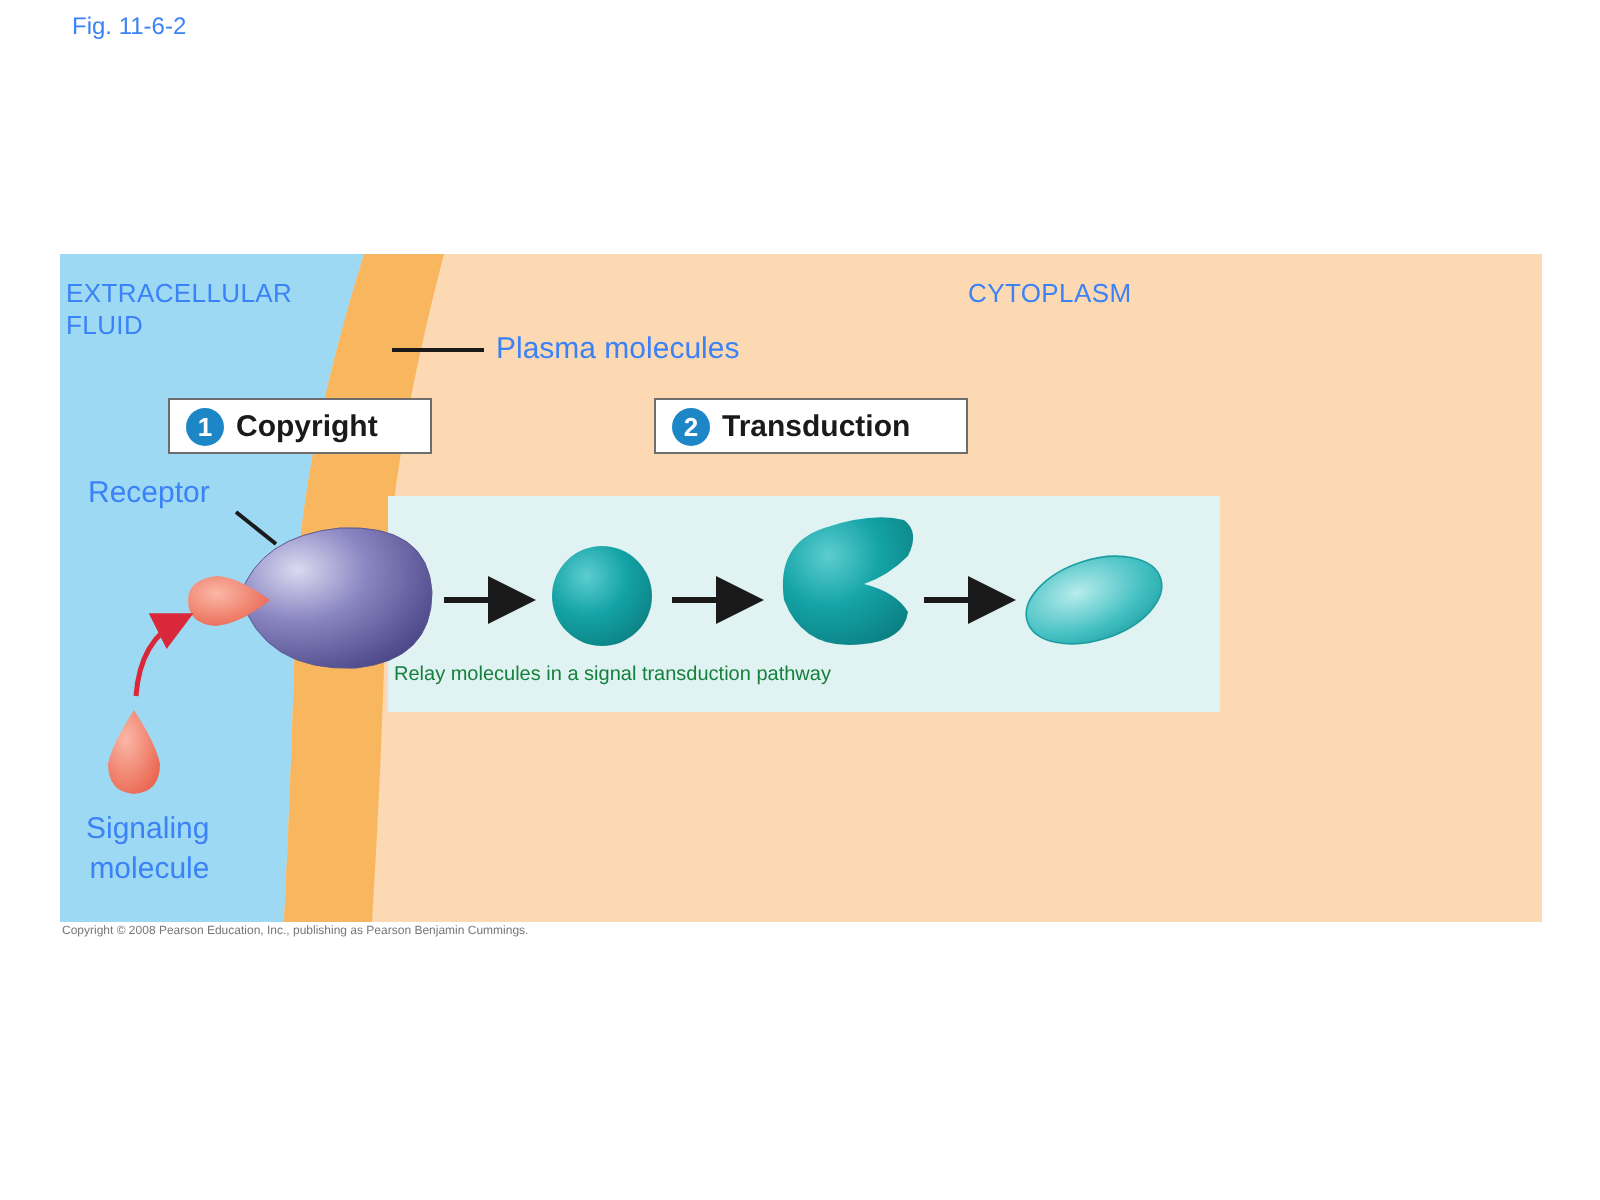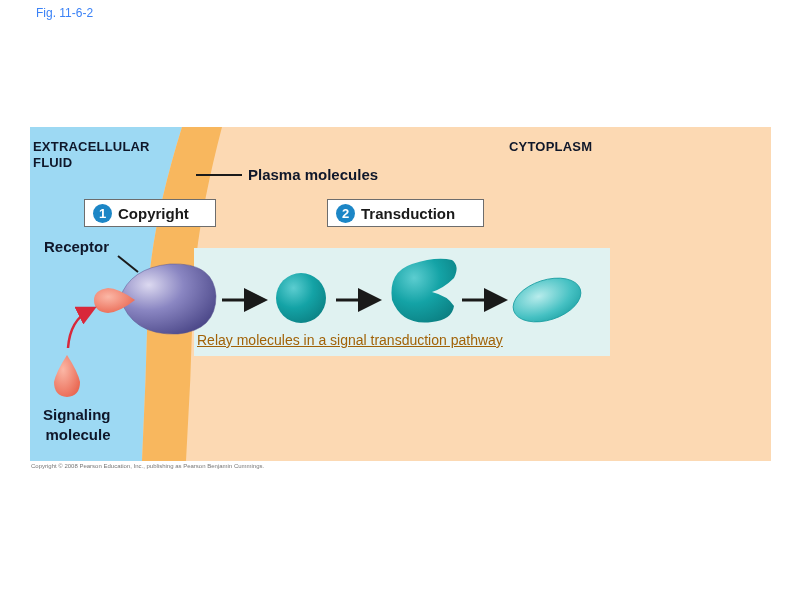--- a/index.html
+++ b/index.html
@@ -1,31 +1,31 @@
 <!DOCTYPE html>
 <html><head>
 <meta charset="utf-8">
 <style>
   html, body { margin:0; padding:0; background:#ffffff; }
   body { width:800px; height:600px; position:relative; overflow:hidden;
          font-family:"Liberation Sans", sans-serif; }
   .fig-label { position:absolute; left:36px; top:6px; font-size:12px; color:#3b82f6; }
   .frame { position:absolute; left:0; top:0; width:800px; height:600px; }
-  .txt { position:absolute; color:#0f172a; font-weight:bold; }
+  .txt { position:absolute; color:#3b82f6; font-weight:normal; }
   .region-label { font-size:13px; line-height:16px; letter-spacing:0.2px; }
   .membrane-label { left:248px; top:166px; font-size:15px; }
   .step-box { position:absolute; background:#fff; border:1px solid #6d6d6d;
               height:28px; display:flex; align-items:center; padding:0 8px 0 8px;
               box-sizing:border-box; font-weight:bold; font-size:15px; color:#1a1a1a; }
   .step-num { width:19px; height:19px; border-radius:50%; background:#1c86c6; color:#fff;
               font-size:13px; display:flex; align-items:center; justify-content:center;
               margin-right:6px; }
   .receptor-label { left:44px; top:238px; font-size:15px; }
   .signal-label { left:43px; top:405px; font-size:15px; line-height:20px;text-align:right; }
-  .relay-label { left:197px; top:332px; font-size:14px; font-weight:normal; color:#a16207;text-decoration:underline; }
+  .relay-label { left:197px; top:332px; font-size:10px; font-weight:normal; color:#15803d; }
   .copyright { position:absolute; left:31px; top:463px; font-size:6px; color:#777; }
 </style>
 </head>
 <body>
 
 <div class="fig-label">Fig. 11-6-2</div>
 
 <svg class="frame" width="800" height="600" viewBox="0 0 800 600">
   <defs>
     <radialGradient id="gReceptor" cx="0.3" cy="0.3" r="0.8">
@@ -83,21 +83,21 @@
 
   <path d="M392,300 Q388,272 412,264 Q436,256 452,260 Q460,266 454,278 Q444,288 432,292 Q448,296 454,306 Q452,320 432,322 Q402,326 392,300 Z" fill="url(#gTeal)"></path>
 
   <ellipse cx="547" cy="300" rx="35" ry="20" transform="rotate(-18 547 300)" fill="url(#gTealLight)" stroke="#1a9ea1" stroke-width="0.8"></ellipse>
 </svg>
 
 <div class="txt region-label" style="left:33px; top:139px;">
   <div>EXTRACELLULAR</div>
   <div>FLUID</div>
 </div>
-<div class="txt region-label" style="left:509px; top:139px;">CYTOPLASM</div>
+<div class="txt region-label" style="left:484px; top:139px;">CYTOPLASM</div>
 <div class="txt membrane-label">Plasma molecules</div>
 
 <div class="step-box" style="left:84px; top:199px; width:132px;">
   <span class="step-num">1</span>
   <span>Copyright</span>
 </div>
 <div class="step-box" style="left:327px; top:199px; width:157px;">
   <span class="step-num">2</span>
   <span>Transduction</span>
 </div>

